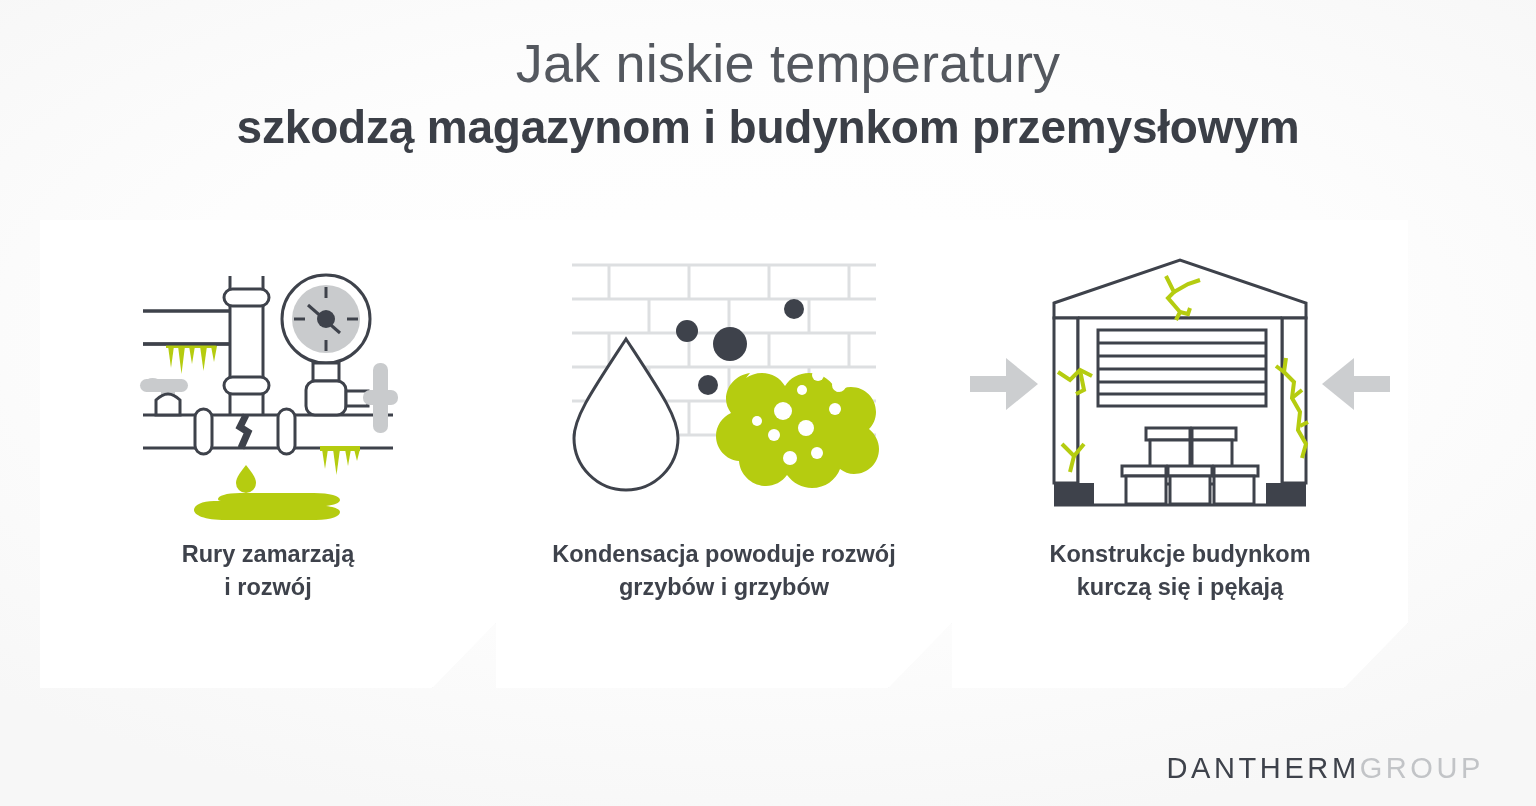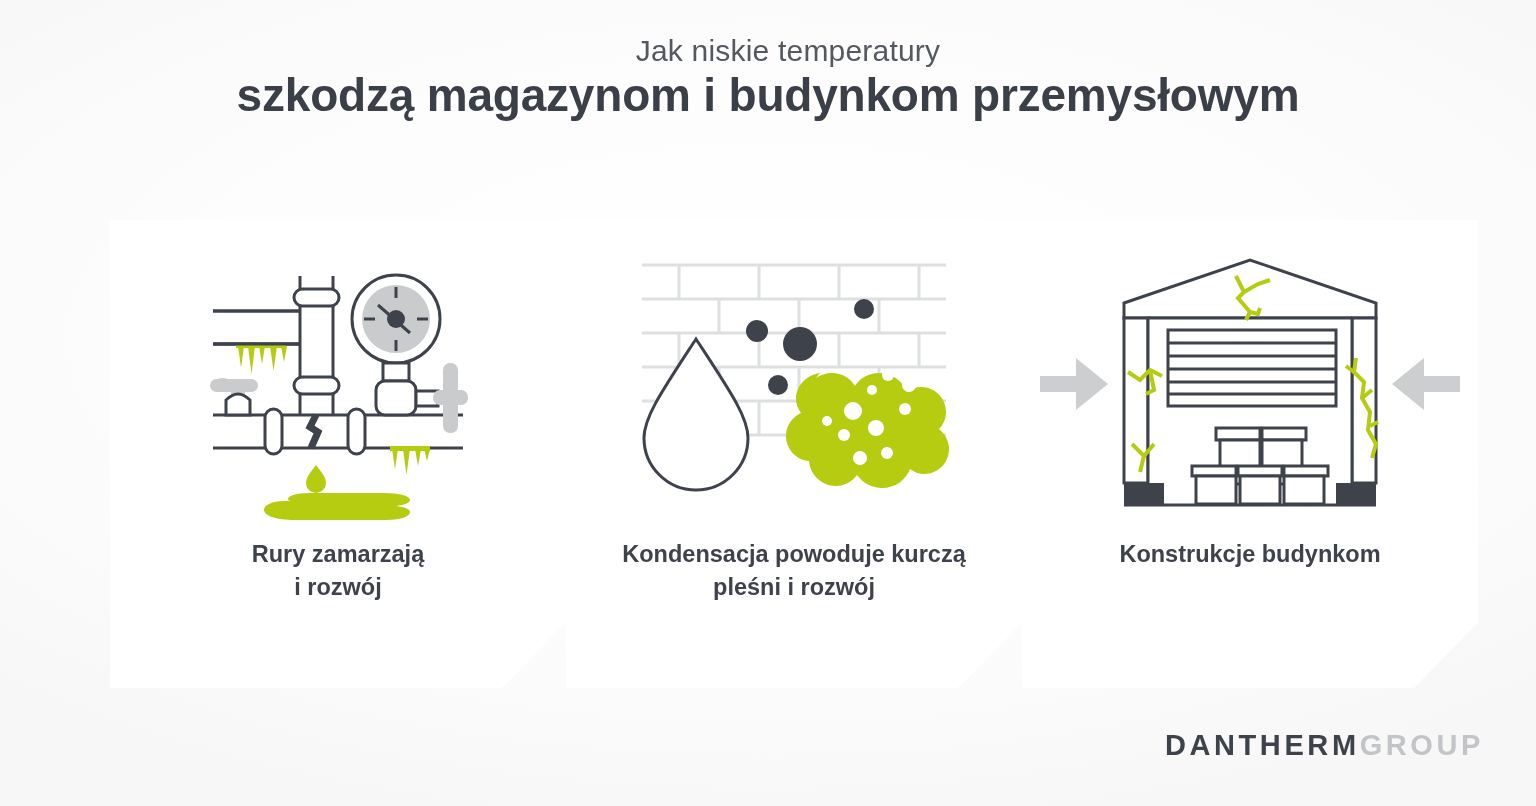--- a/index.html
+++ b/index.html
@@ -15,43 +15,44 @@
     background:
       radial-gradient(ellipse 1100px 500px at 50% 42%, #ffffff 0%, #fdfdfd 55%, #f7f7f7 100%);
   }
 
   
   .header{
     position:absolute;left:0;right:0;top:34px;
     text-align:center;
   }
   .title-line1{
-    font-size:30px;
+    font-size:54px;
     font-weight:300;
     letter-spacing:0.2px;
     color:#54585f;
     line-height:1.1;
     font-stretch:condensed;
     padding-left:40px;
   }
   .title-line2{
     font-size:46px;
     font-weight:bold;
     color:#3b3f47;
     line-height:1.25;
+    margin-top:6px;
     letter-spacing:-0.2px;
   }
 
   
   .cards{
     position:absolute;
-    left:26px;top:220px;
+    left:40px;top:220px;
     width:1452px;height:470px;
     display:flex;
-    justify-content:flex-end;
+    justify-content:flex-start;
   }
   .card{
     position:relative;
     width:456px;height:468px;
     background:#ffffff;
     box-shadow:0 6px 22px rgba(120,120,128,0.16), 0 1px 4px rgba(120,120,128,0.10);
     -webkit-clip-path:polygon(0 0, 100% 0, 100% 86%, 86% 100%, 0 100%);
     clip-path:polygon(0 0, 100% 0, 100% 86%, 86% 100%, 0 100%);
     display:flex;
     flex-direction:column;
@@ -70,24 +71,24 @@
     font-size:23.5px;
     font-weight:bold;
     color:#3e424b;
     line-height:1.42;
     padding:0 26px;
   }
 
   
   .logo{
     position:absolute;
-    right:52px;bottom:44px;
+    right:52px;bottom:21px;
     font-size:29px;
     letter-spacing:3.6px;
-    font-weight:700;
+    font-weight:400;
     margin-left:24px;
   }
   .logo .dark{color:#3e424b;}
   .logo .light{color:#c2c4c7;}
 </style>
 </head>
 <body>
 
 <div class="stage">
 
@@ -250,22 +251,22 @@
               <circle cx="252" cy="175" r="8"></circle>
               <circle cx="220" cy="182" r="6"></circle>
               <circle cx="203" cy="168" r="5"></circle>
               <circle cx="236" cy="205" r="7"></circle>
               <circle cx="263" cy="200" r="6"></circle>
             </g>
           </g>
         </svg>
       </div>
       <div class="card-caption">
-        <span>Kondensacja powoduje kurczą</span><br>
-        <span>pleśni i rozwój</span>
+        <span>Kondensacja powoduje rozwój</span><br>
+        <span>grzybów i grzybów</span>
       </div>
     </div>
 
     <div class="card">
       <div class="card-art">
         <svg width="420" height="270" viewBox="0 0 420 270">
 
           <g fill="#c9cbcd">
             <path d="M0 128 h36 v-18 l32 26 l-32 26 v-18 H0z" opacity="0.95"></path>
           </g>
@@ -326,20 +327,21 @@
           <g fill="none" stroke="#b5cc10" stroke-width="4" stroke-linejoin="miter">
             <path d="M316 110 l-2 14 l10 10 l-2 16 l8 14 l-2 18 l8 14 l-4 14"></path>
             <path d="M314 124 l-8 -6"></path>
             <path d="M322 150 l10 -8"></path>
             <path d="M330 178 l8 -4"></path>
           </g>
         </svg>
       </div>
       <div class="card-caption">
         <span>Konstrukcje budynkom</span><br>
+        <span>kurczą się i pękają</span>
       </div>
     </div>
 
   </div>
 
   <div class="logo">
     <span class="dark">DANTHERM</span><span class="light">GROUP</span>
   </div>
 
 </div>

